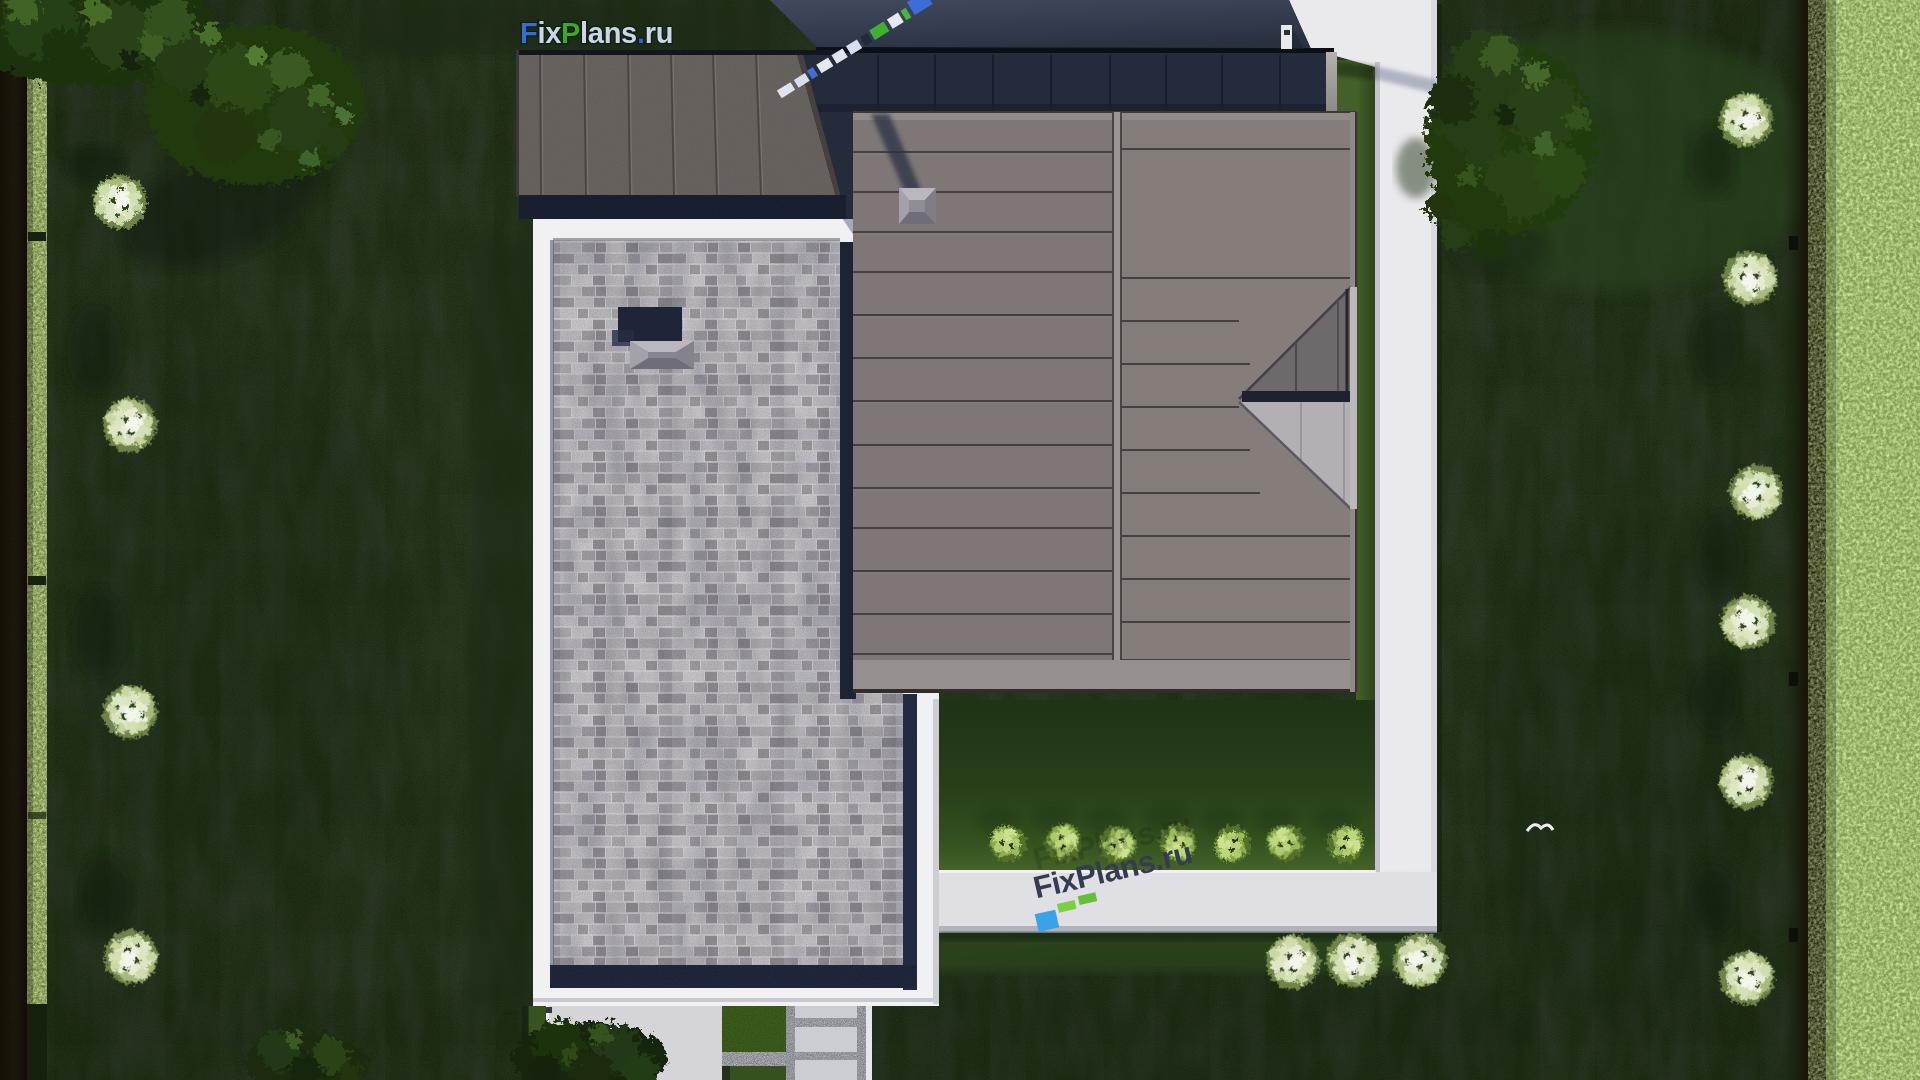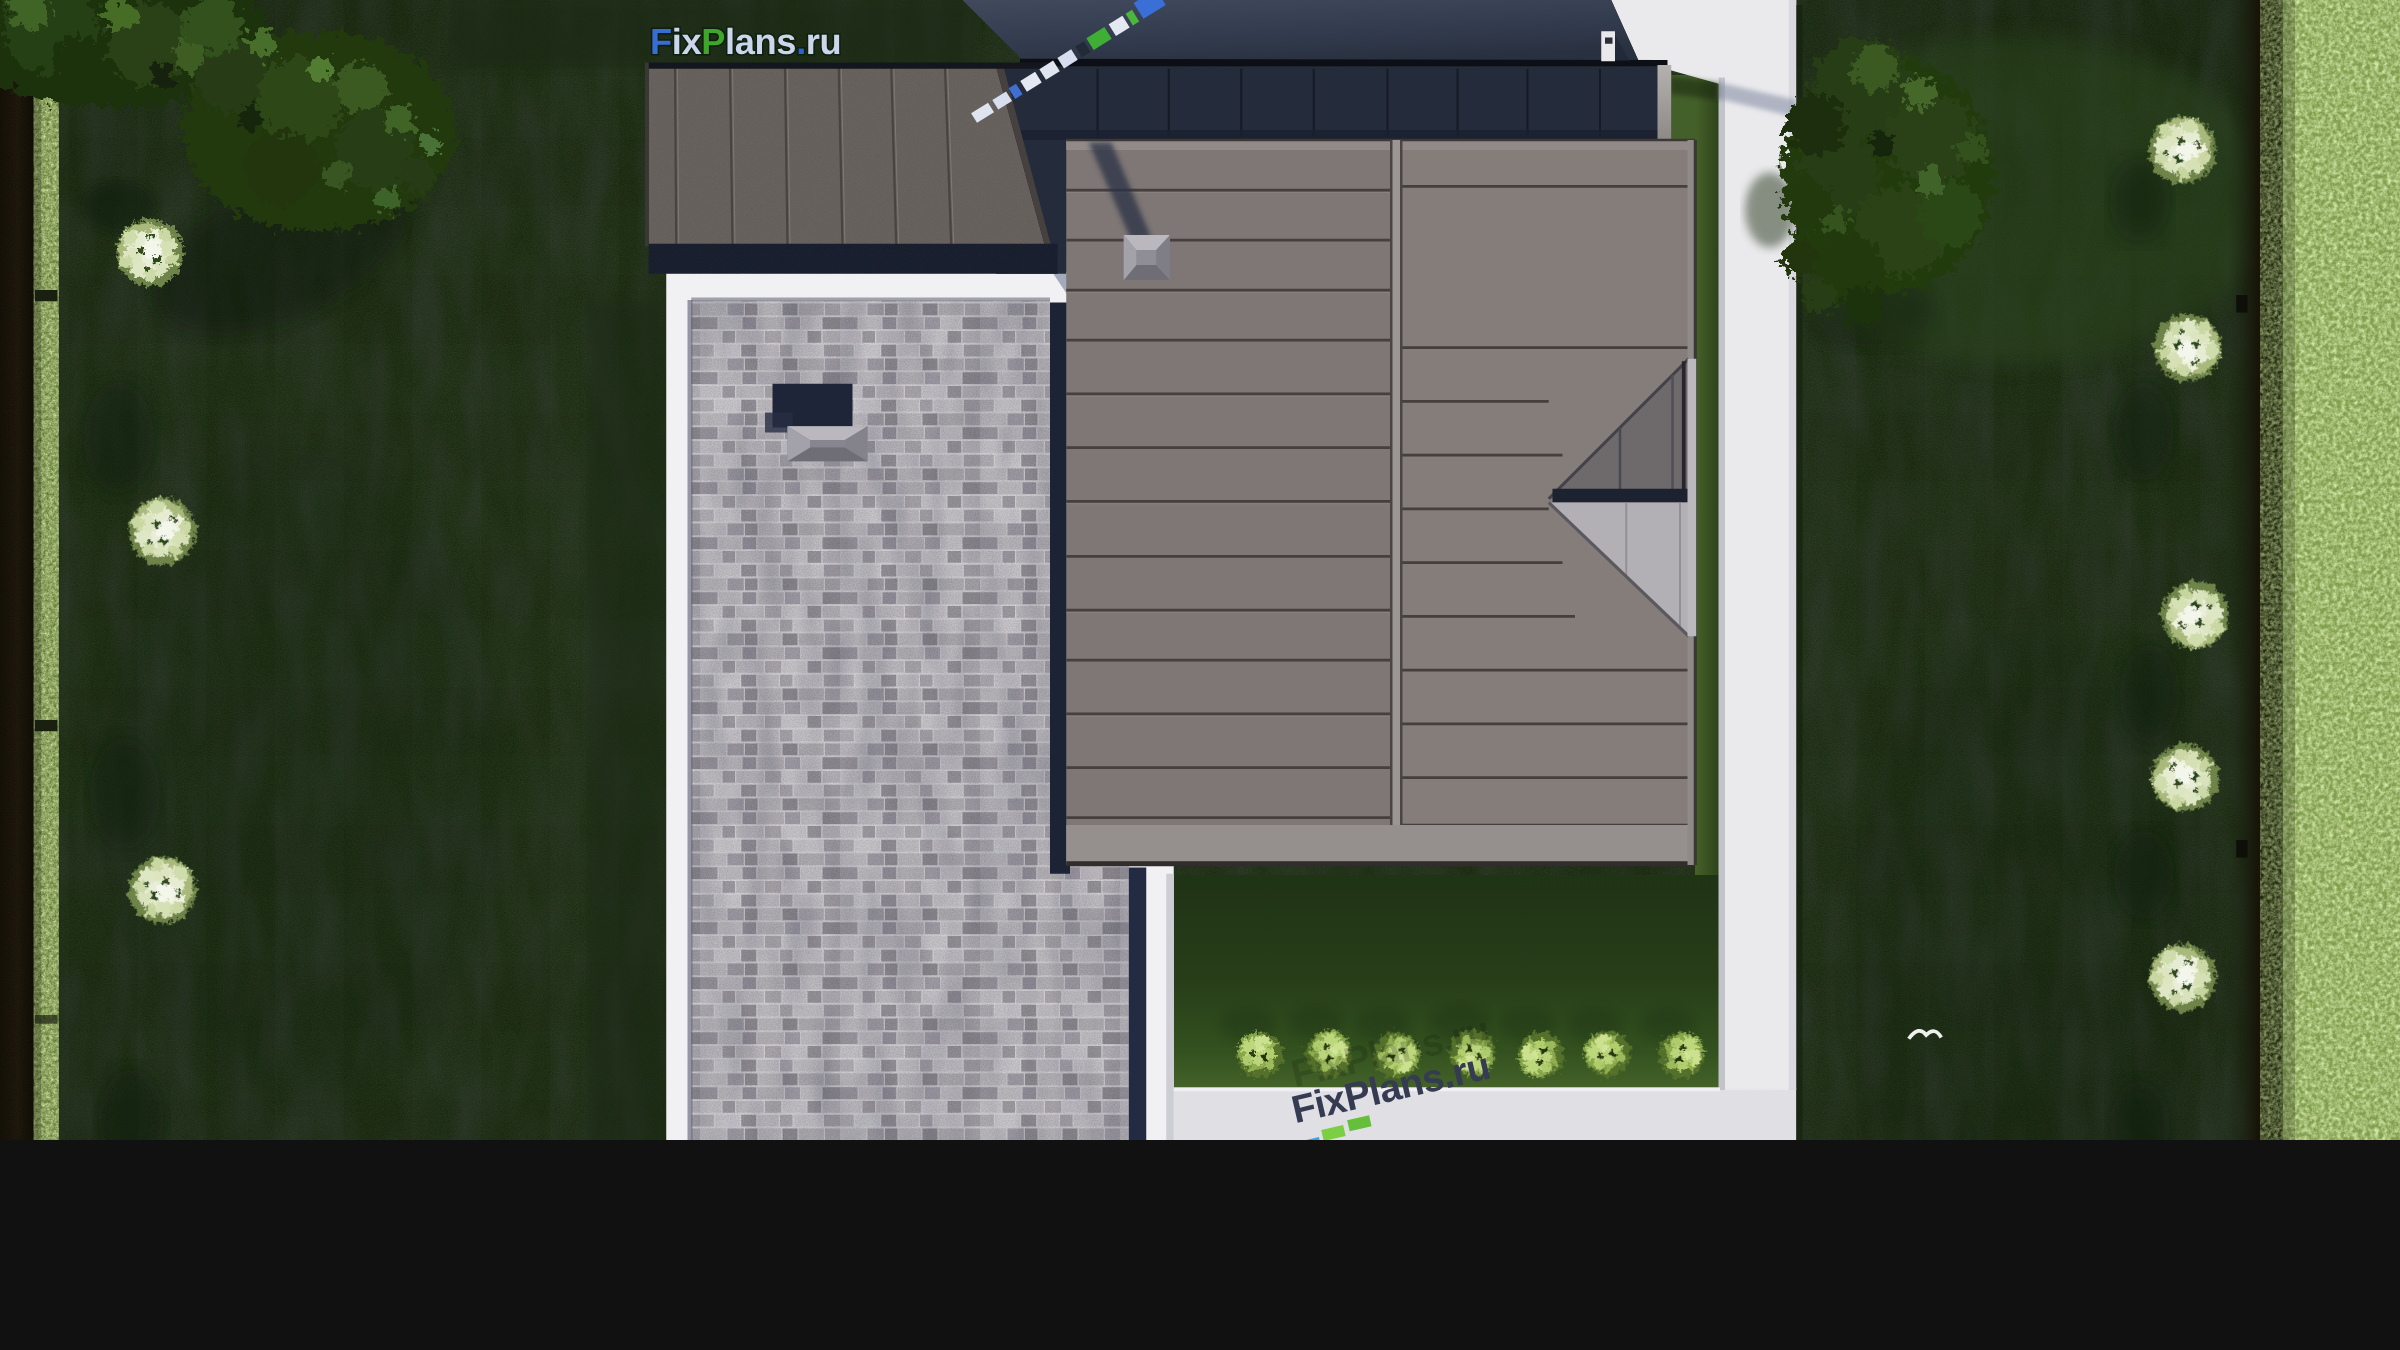--- a/index.html
+++ b/index.html
@@ -1,16 +1,16 @@
 <!DOCTYPE html>
 <html><head>
 <meta charset="utf-8">
 <style>
 html,body{margin:0;padding:0;background:#111;}
-#stage{position:relative;width:1920px;height:912px;overflow:hidden;font-family:"Liberation Sans",sans-serif;}
+#stage{position:relative;width:1920px;height:1080px;overflow:hidden;font-family:"Liberation Sans",sans-serif;}
 #stage svg{position:absolute;left:0;top:0;}
 </style>
 </head>
 <body>
 <div id="stage">
 <svg width="1920" height="1080" viewBox="0 0 1920 1080" xmlns="http://www.w3.org/2000/svg">
 <defs>
 <linearGradient id="navyG" x1="0" y1="0" x2="0.4" y2="1">
 <stop offset="0" stop-color="#414a5c"></stop>
           <stop offset="0.55" stop-color="#343d50"></stop>

